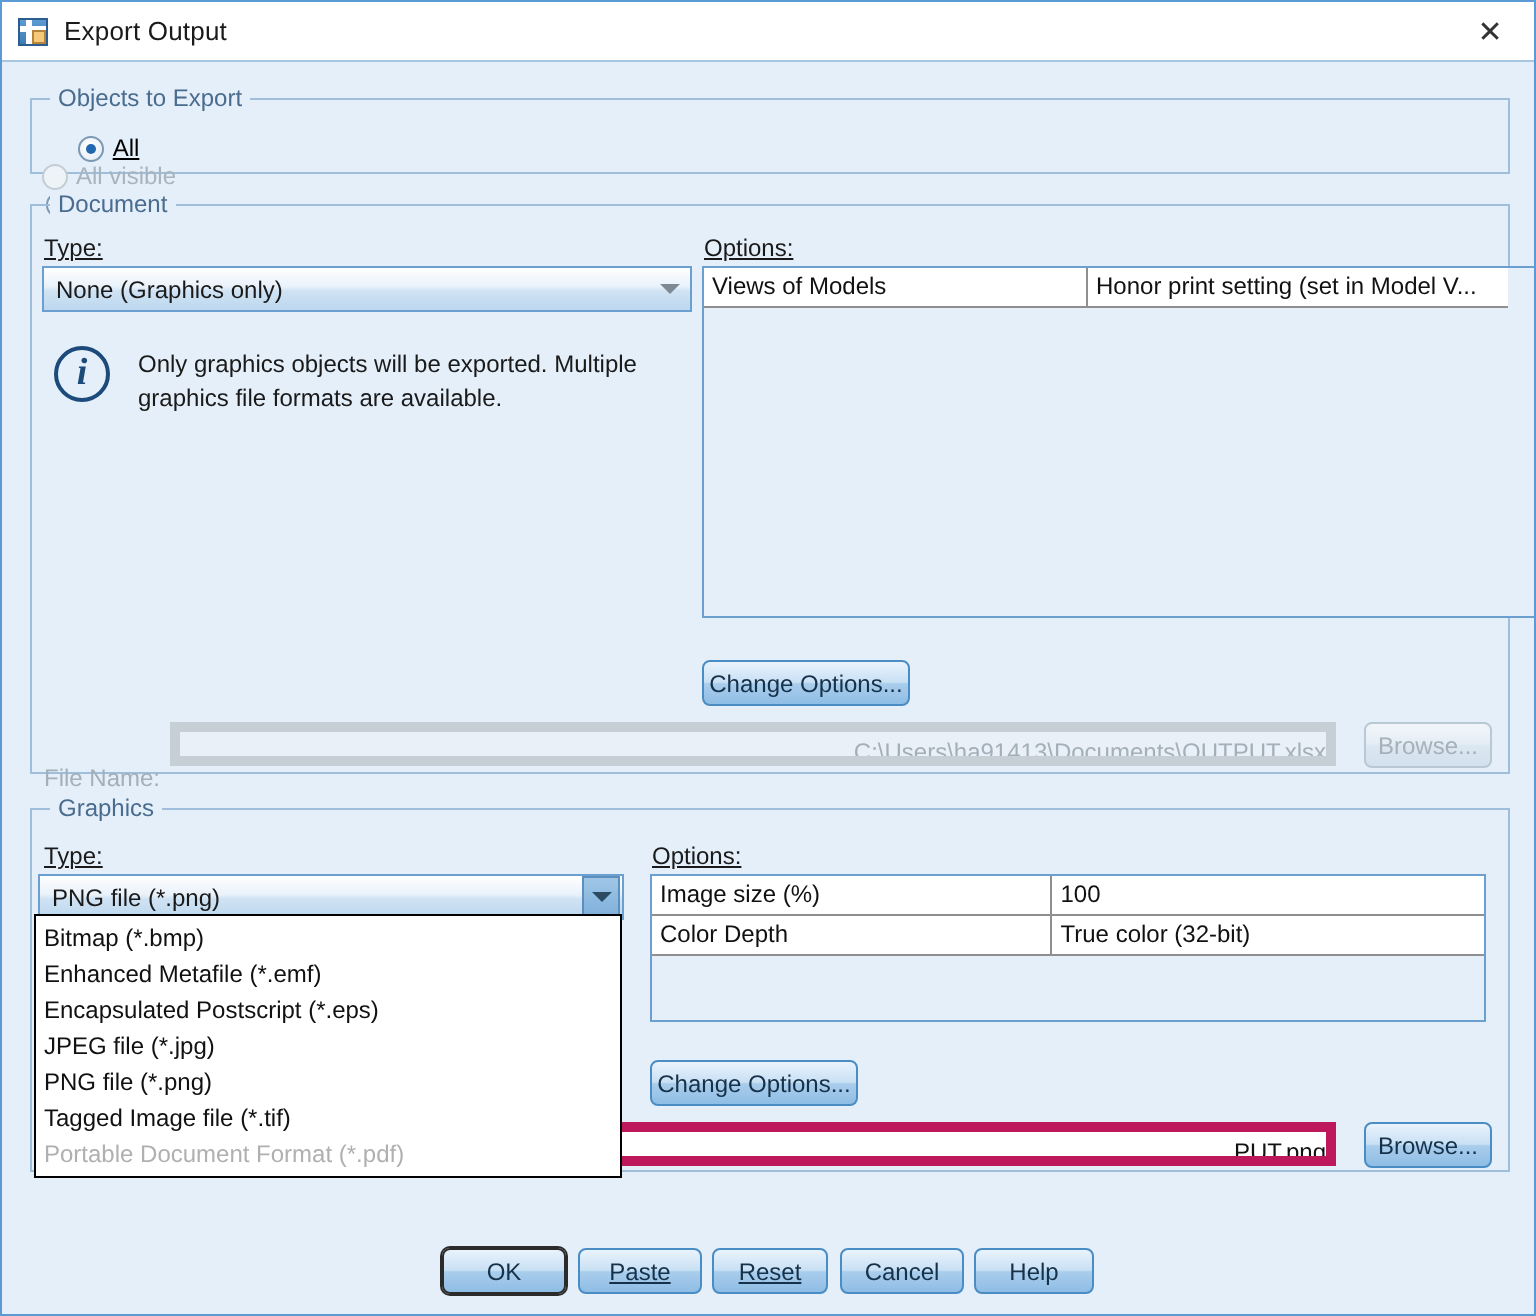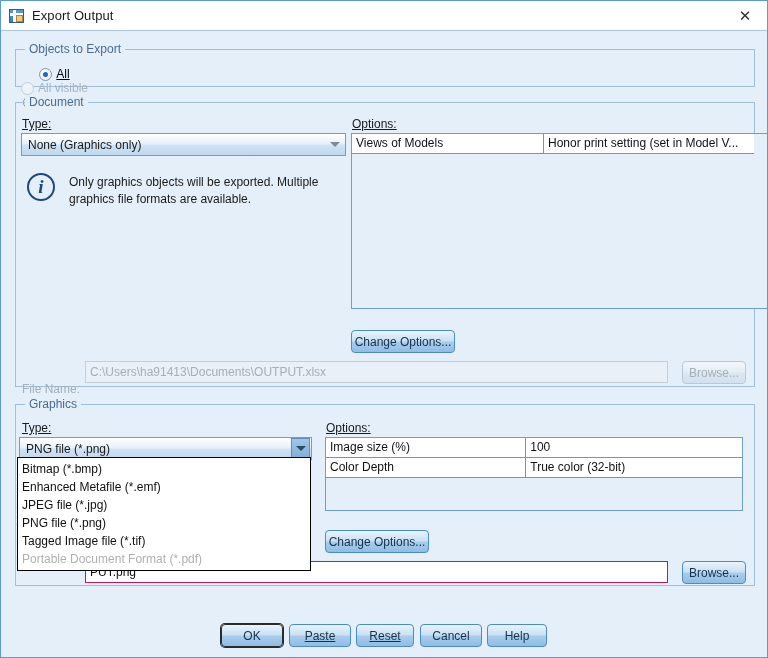--- a/index.html
+++ b/index.html
@@ -182,25 +182,25 @@
   }
   .btn.focused {
     box-shadow: 0 0 0 1px #2b2b2b;
     border-color: #2b2b2b;
   }
 
   
   .textinput {
     position: absolute;
     height: 22px;
-    border: 1px solid #be185d;
+    border: 5px solid #be185d;
     background: #ffffff;
     font-size: 12px; color: #111;
     line-height: 20px; padding-left: 4px;
-    white-space: nowrap; overflow: hidden;
+    white-space: nowrap; overflow: hidden; text-align: right;
   }
   .textinput.disabled {
     border-color: #c6ced6;
     background: #e9f0f7;
     color: #a3afb9;
   }
 
   
   #info-block { position: absolute; display: flex; }
   #info-icon {
@@ -333,20 +333,21 @@
 
   <div class="textinput" style="left:84px; top:560px; width:583px;">PUT.png</div>
 
   <div class="btn" style="left:681px; top:560px; width:64px;">
     <span>Browse...</span>
   </div>
 
   <div id="dropdown-list" style="left:16px; top:456px; width:294px;">
     <div class="item">Bitmap (*.bmp)</div>
     <div class="item">Enhanced Metafile (*.emf)</div>
+    <div class="item">Encapsulated Postscript (*.eps)</div>
     <div class="item">JPEG file (*.jpg)</div>
     <div class="item">PNG file (*.png)</div>
     <div class="item">Tagged Image file (*.tif)</div>
     <div class="item disabled">Portable Document Format (*.pdf)</div>
   </div>
 
 
   <div class="btn focused" style="left:220px; top:623px; width:62px;">
     <span>OK</span>
   </div>

